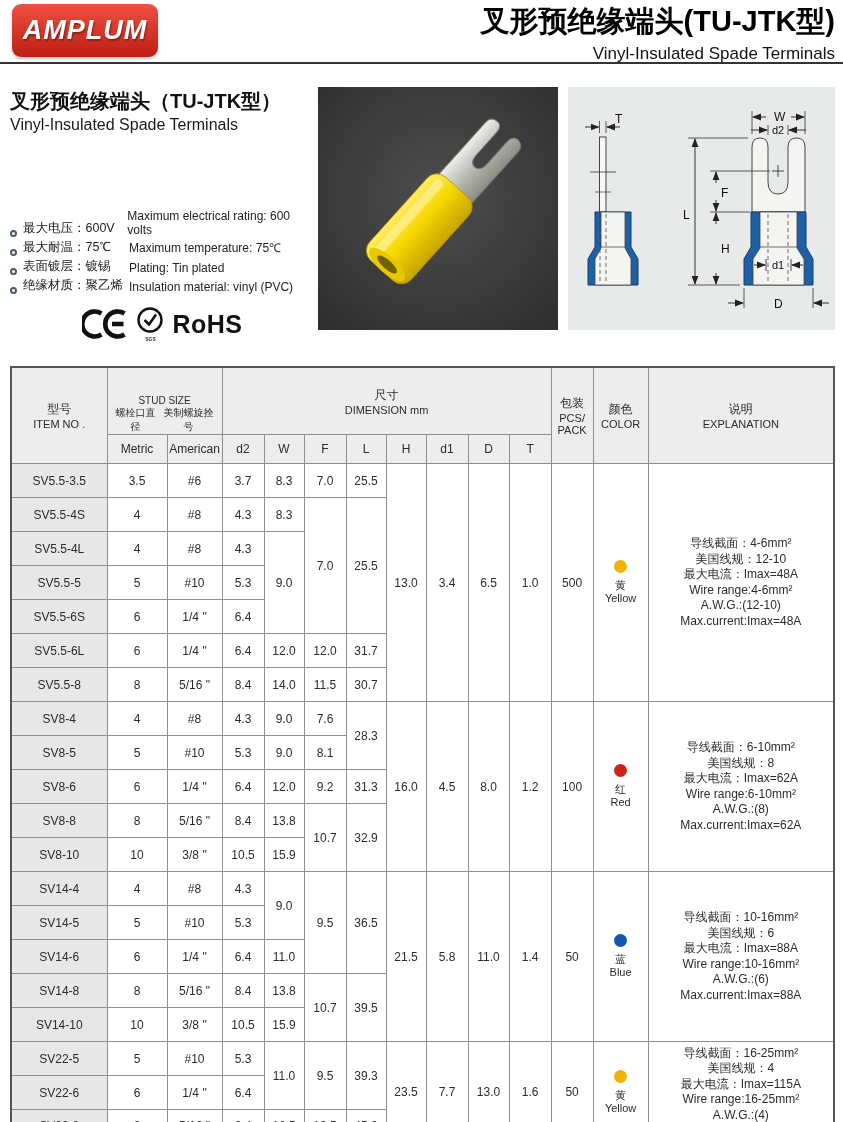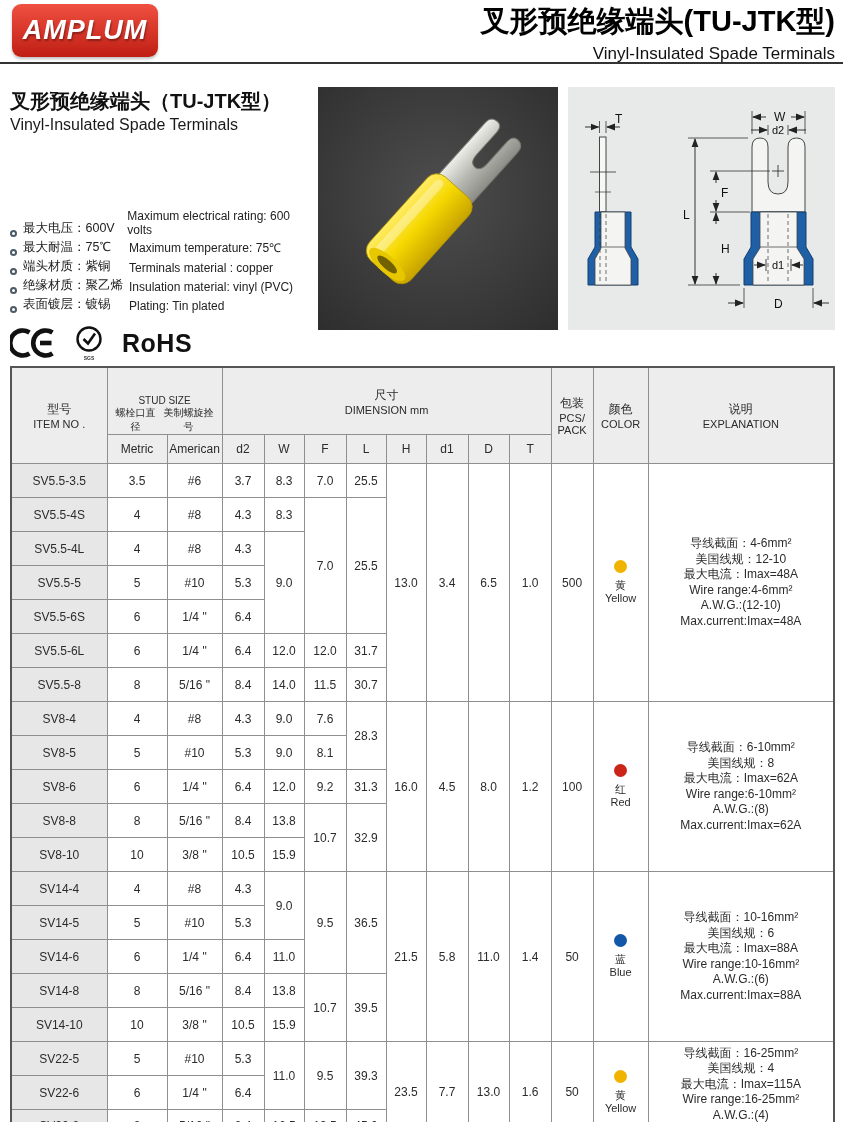--- a/index.html
+++ b/index.html
@@ -23,21 +23,21 @@
 
   
   .info { position:absolute; left:10px; top:88px; width:305px; }
   .info-title-cn { font-size:20px; font-weight:bold; color:#111; }
   .info-title-en { font-size:16px; color:#1a1a1a; margin-top:1px; }
   .spec-list { margin-top:84px; }
   .spec-row { display:flex; align-items:flex-end; height:19px; }
   .bullet { width:7px; height:7px; border:2px solid #4a5a66; border-radius:50%; margin-right:6px; flex:0 0 auto; }
   .spec-cn { font-size:12.5px; width:106px; color:#222; }
   .spec-en { font-size:12px; color:#222; }
-  .certs { margin-top:12px; display:flex; align-items:center; gap:19px; }
+  .certs { margin-top:12px; display:flex; align-items:center; gap:8px;justify-content:center; }
   .sgs-wrap { text-align:center; }
   .sgs-label { font-size:5px; font-weight:bold; color:#333; margin-top:-2px; }
   .rohs { font-size:25px; font-weight:bold; color:#111; letter-spacing:.5px; }
 
   
   .photo-panel { position:absolute; left:318px; top:87px; width:240px; height:243px; }
   .diagram-panel { position:absolute; left:568px; top:87px; width:267px; height:243px; background:#e8eaea; }
 
   
   table.spec {
@@ -80,32 +80,27 @@
       <span class="spec-cn">最大电压：600V</span>
       <span class="spec-en">Maximum electrical rating: 600 volts</span>
     </div>
     <div class="spec-row">
       <span class="bullet"></span>
       <span class="spec-cn">最大耐温：75℃</span>
       <span class="spec-en">Maximum temperature: 75℃</span>
     </div>
     <div class="spec-row">
       <span class="bullet"></span>
-      <span class="spec-cn">端头材质：紫铜</span>
-      <span class="spec-en">Terminals material : copper</span>
+      <span class="spec-cn">表面镀层：镀锡</span>
+      <span class="spec-en">Plating: Tin plated</span>
     </div>
     <div class="spec-row">
       <span class="bullet"></span>
       <span class="spec-cn">绝缘材质：聚乙烯</span>
       <span class="spec-en">Insulation material: vinyl (PVC)</span>
-    </div>
-    <div class="spec-row">
-      <span class="bullet"></span>
-      <span class="spec-cn">表面镀层：镀锡</span>
-      <span class="spec-en">Plating: Tin plated</span>
     </div>
   </div>
   <div class="certs">
     <svg width="46" height="30" viewBox="0 0 46 30">
       <path d="M19.5,4.5 A12.5,12.5 0 1 0 19.5,25.5" fill="none" stroke="#111" stroke-width="4.6"></path>
       <path d="M42.5,4.5 A12.5,12.5 0 1 0 42.5,25.5" fill="none" stroke="#111" stroke-width="4.6"></path>
       <line x1="30" y1="15" x2="41.5" y2="15" stroke="#111" stroke-width="4.6"></line>
     </svg>
     <div class="sgs-wrap">
       <svg width="28" height="28" viewBox="0 0 28 28">

